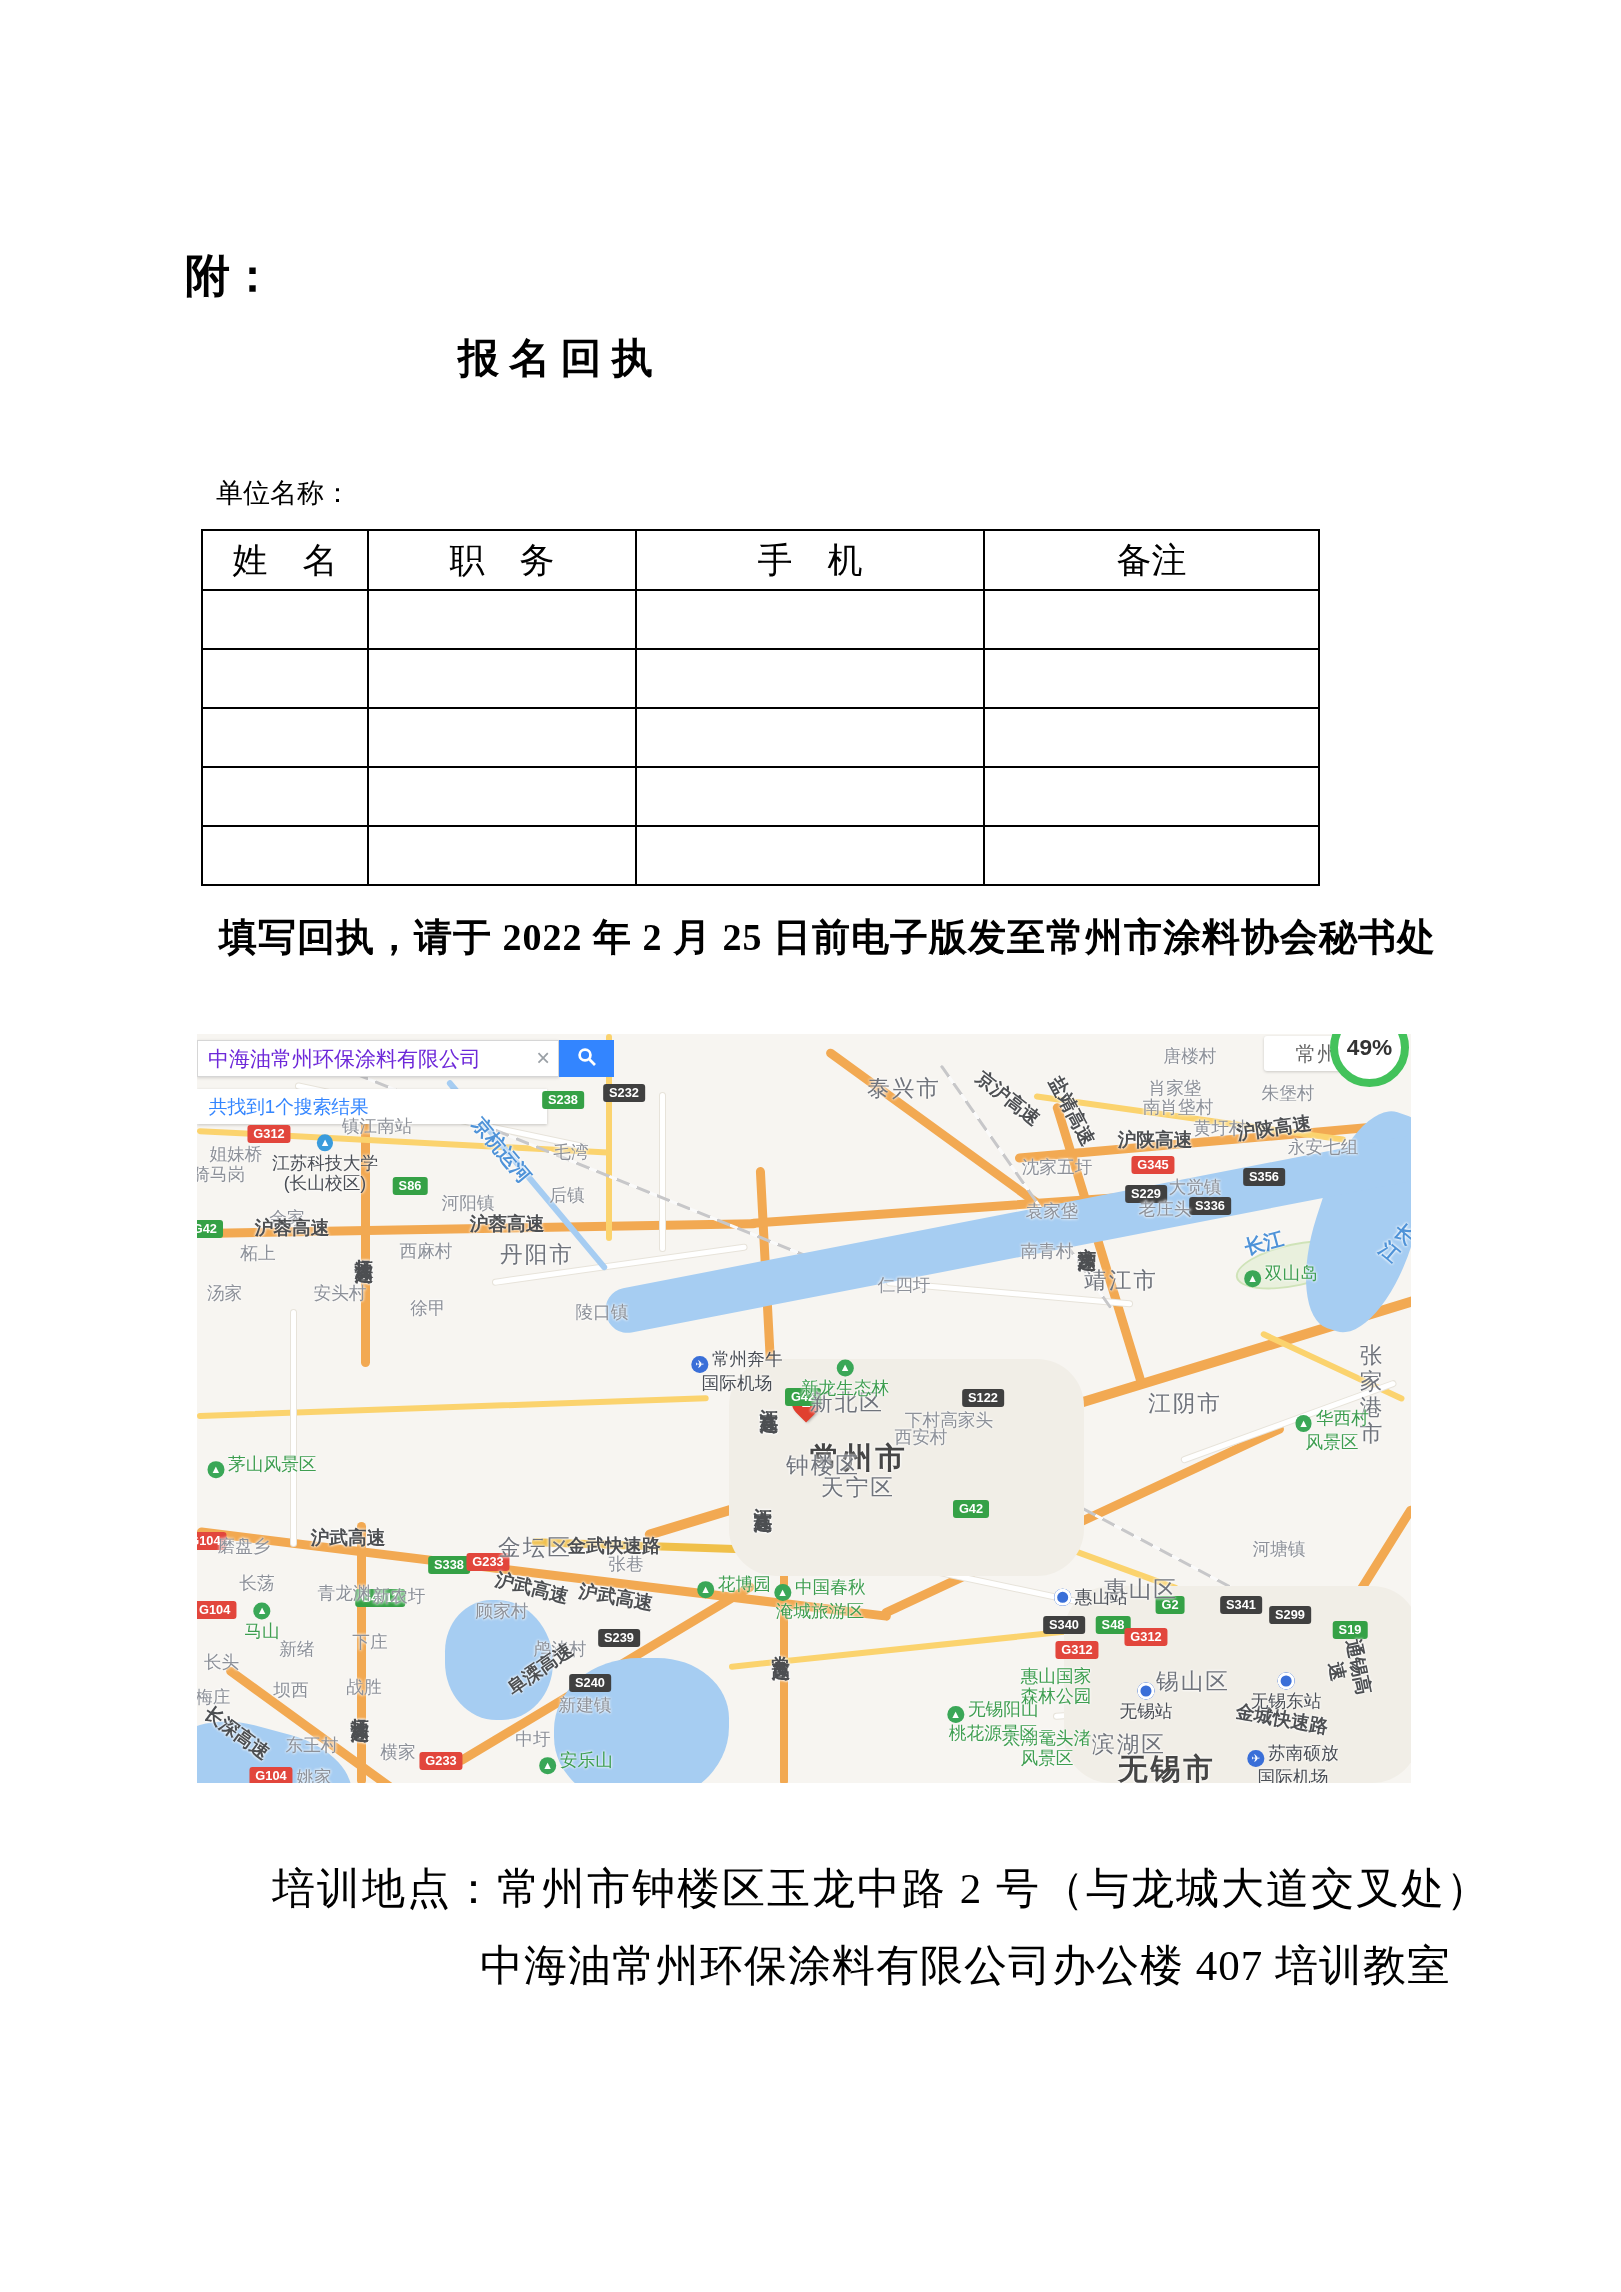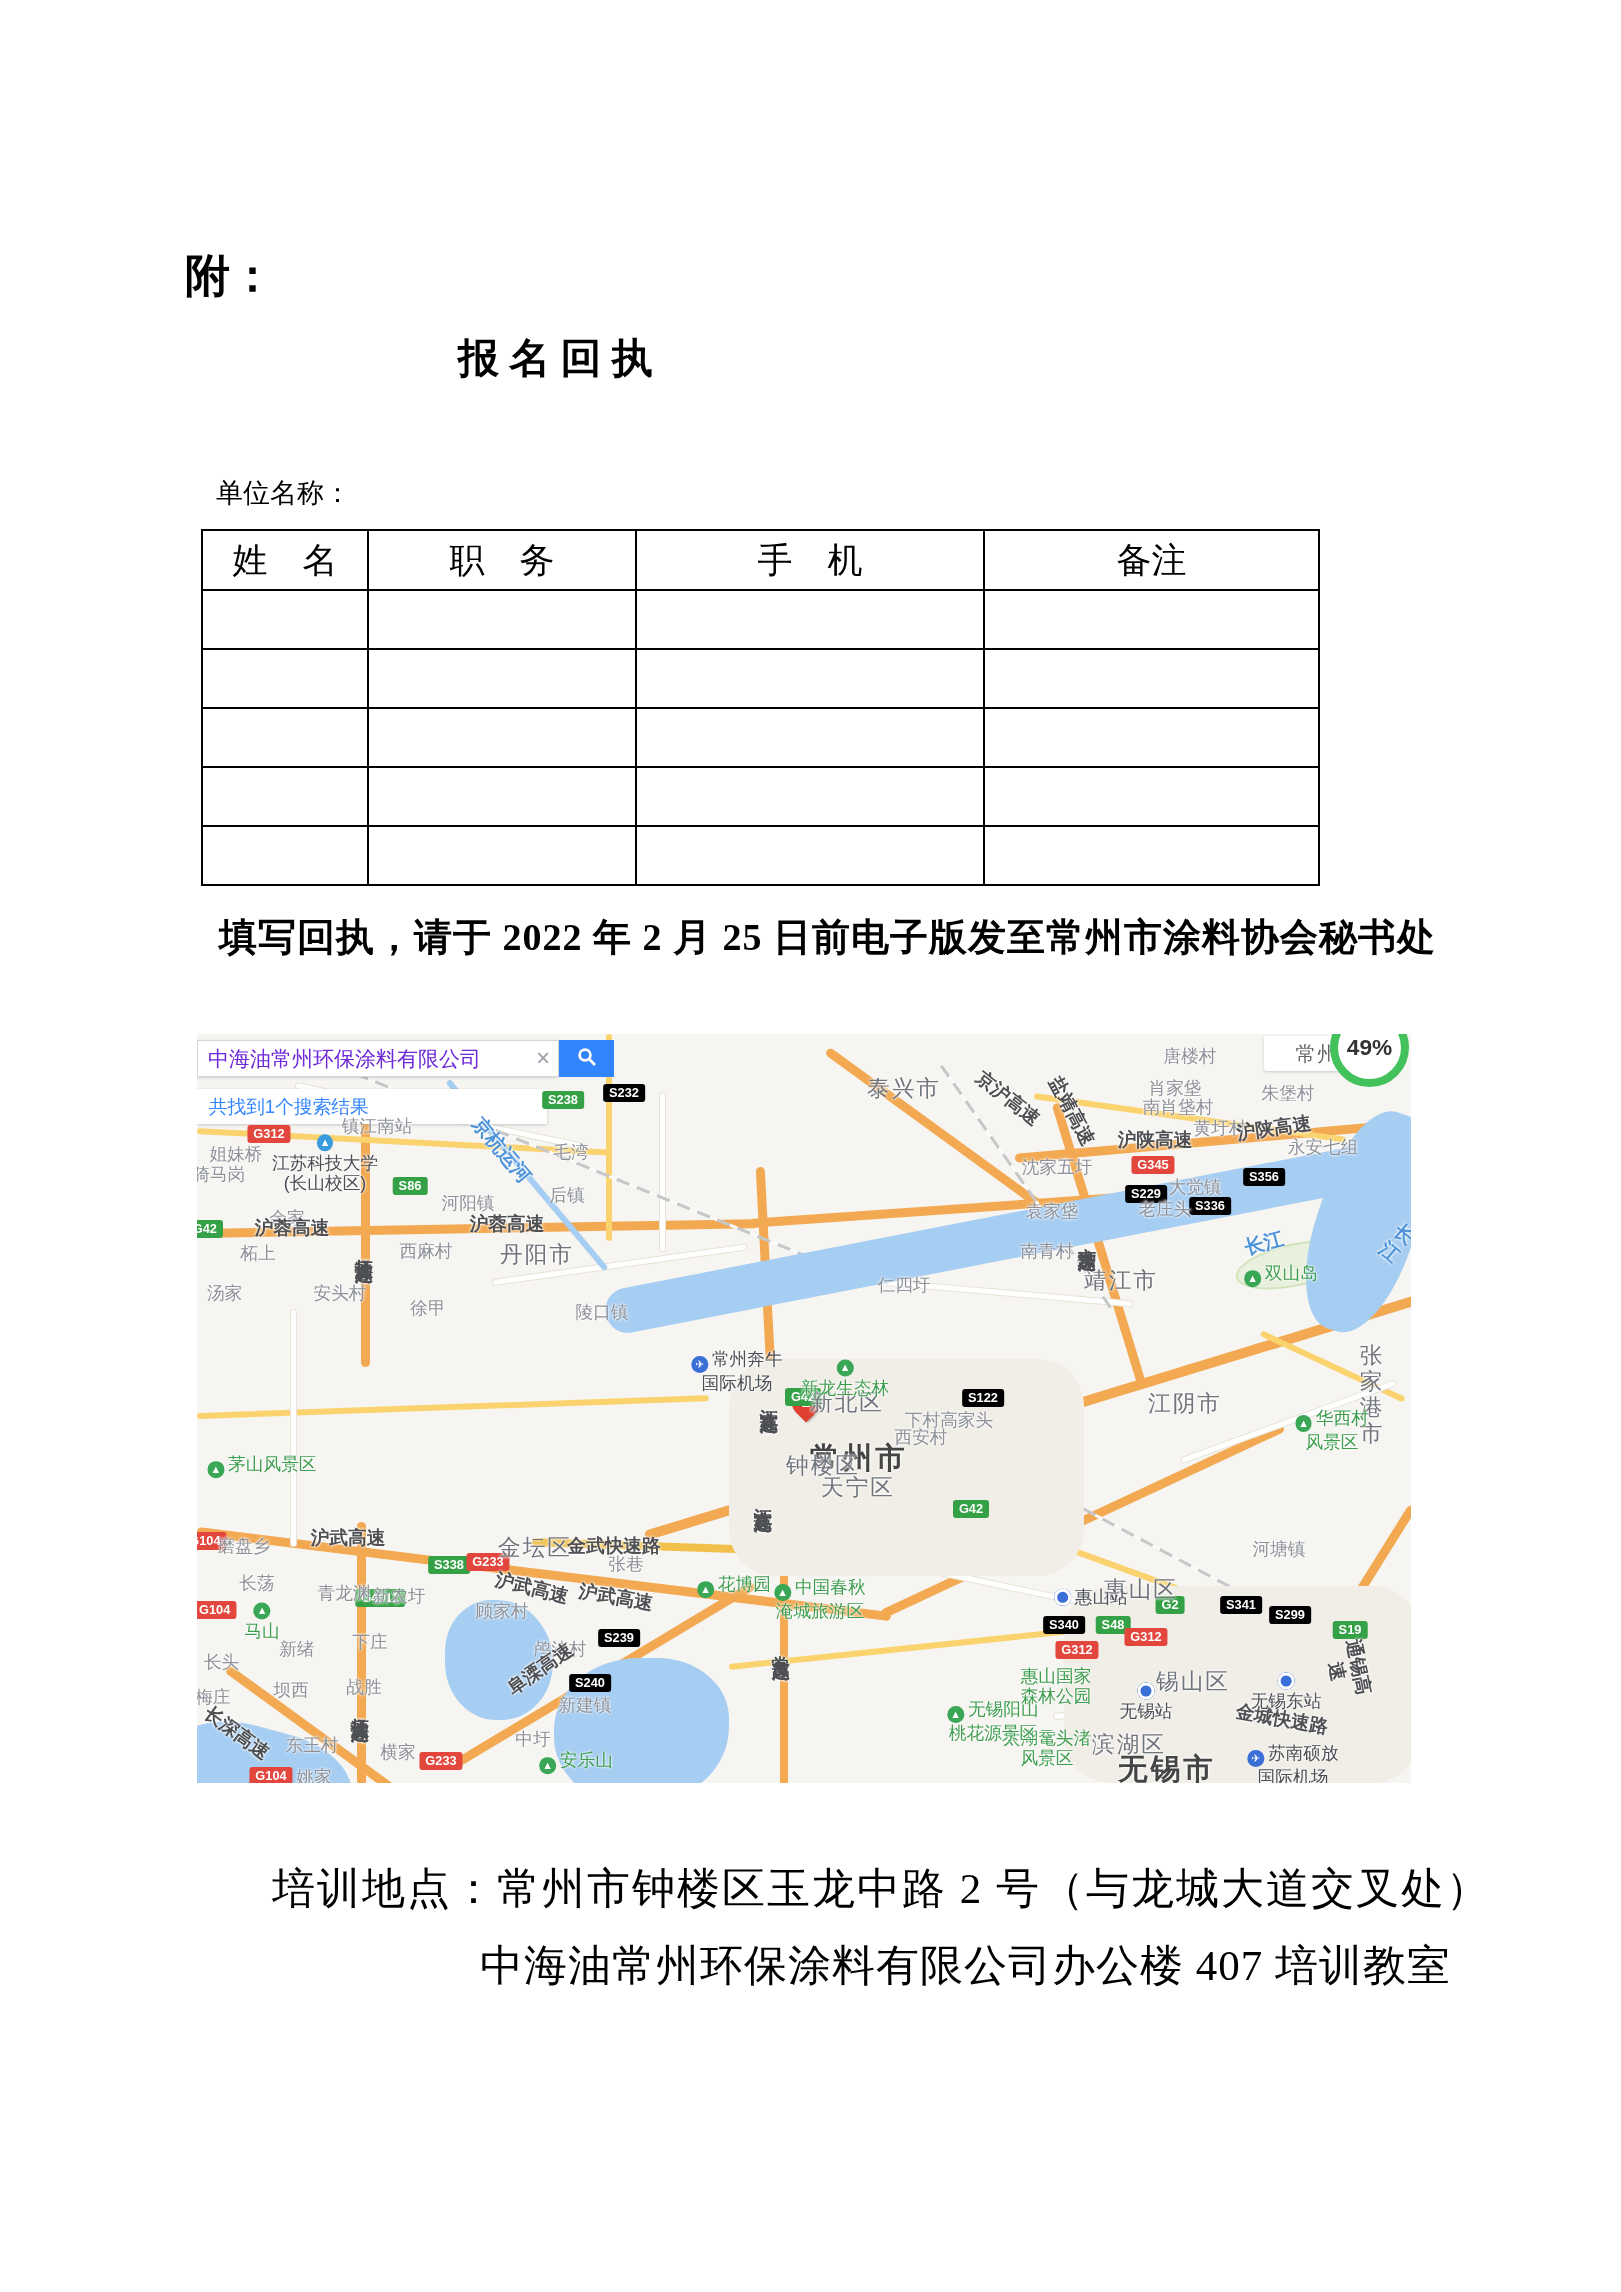--- a/index.html
+++ b/index.html
@@ -50,21 +50,21 @@
        vertical-align:-3px;color:#fff;font-size:10.8px;line-height:16.7px;text-align:center;text-shadow:none}
   .ic-rail{background:#3a6fd8;box-shadow:inset 0 0 0 3px #fff,inset 0 0 0 5.9px #3a6fd8}
   .ic-plane{background:#3a6fd8}
   .ic-edu{background:#3a9bdc}
   .ic-park{background:#3aa757}
   .ic-above{display:block;margin:0 auto 2px auto}
 
   .shield{position:absolute;transform:translate(-50%,-50%);color:#fff;font-size:12.8px;font-weight:700;
           padding:1px 5.9px;border-radius:3px;line-height:15.8px;text-shadow:none}
   .sh-g{background:#35a146}
-  .sh-o{background:#000000}
+  .sh-o{background:#404040}
   .sh-r{background:#e2463c}
 
   
   #search-bar{position:absolute;left:0;top:5.9px;width:362px;height:37px;background:#fff;
               border:1px solid #d6d6d6;box-sizing:border-box;box-shadow:0 1px 3px rgba(0,0,0,.15)}
   #search-input{position:absolute;left:0;top:0;width:315px;height:35px;border:0;outline:none;
                 font-size:21px;color:#6d28d9;padding-left:9.9px;font-family:"Liberation Sans",sans-serif;background:transparent}
   #search-close{position:absolute;right:7.9px;top:3.9px;font-size:23.6px;color:#9aa0a6;cursor:pointer}
   #search-btn{position:absolute;left:362px;top:5.9px;width:55px;height:37px;background:#3385ff;border:0;cursor:pointer}
   #results-bar{position:absolute;left:0;top:55px;width:350px;height:35px;background:#fff;

